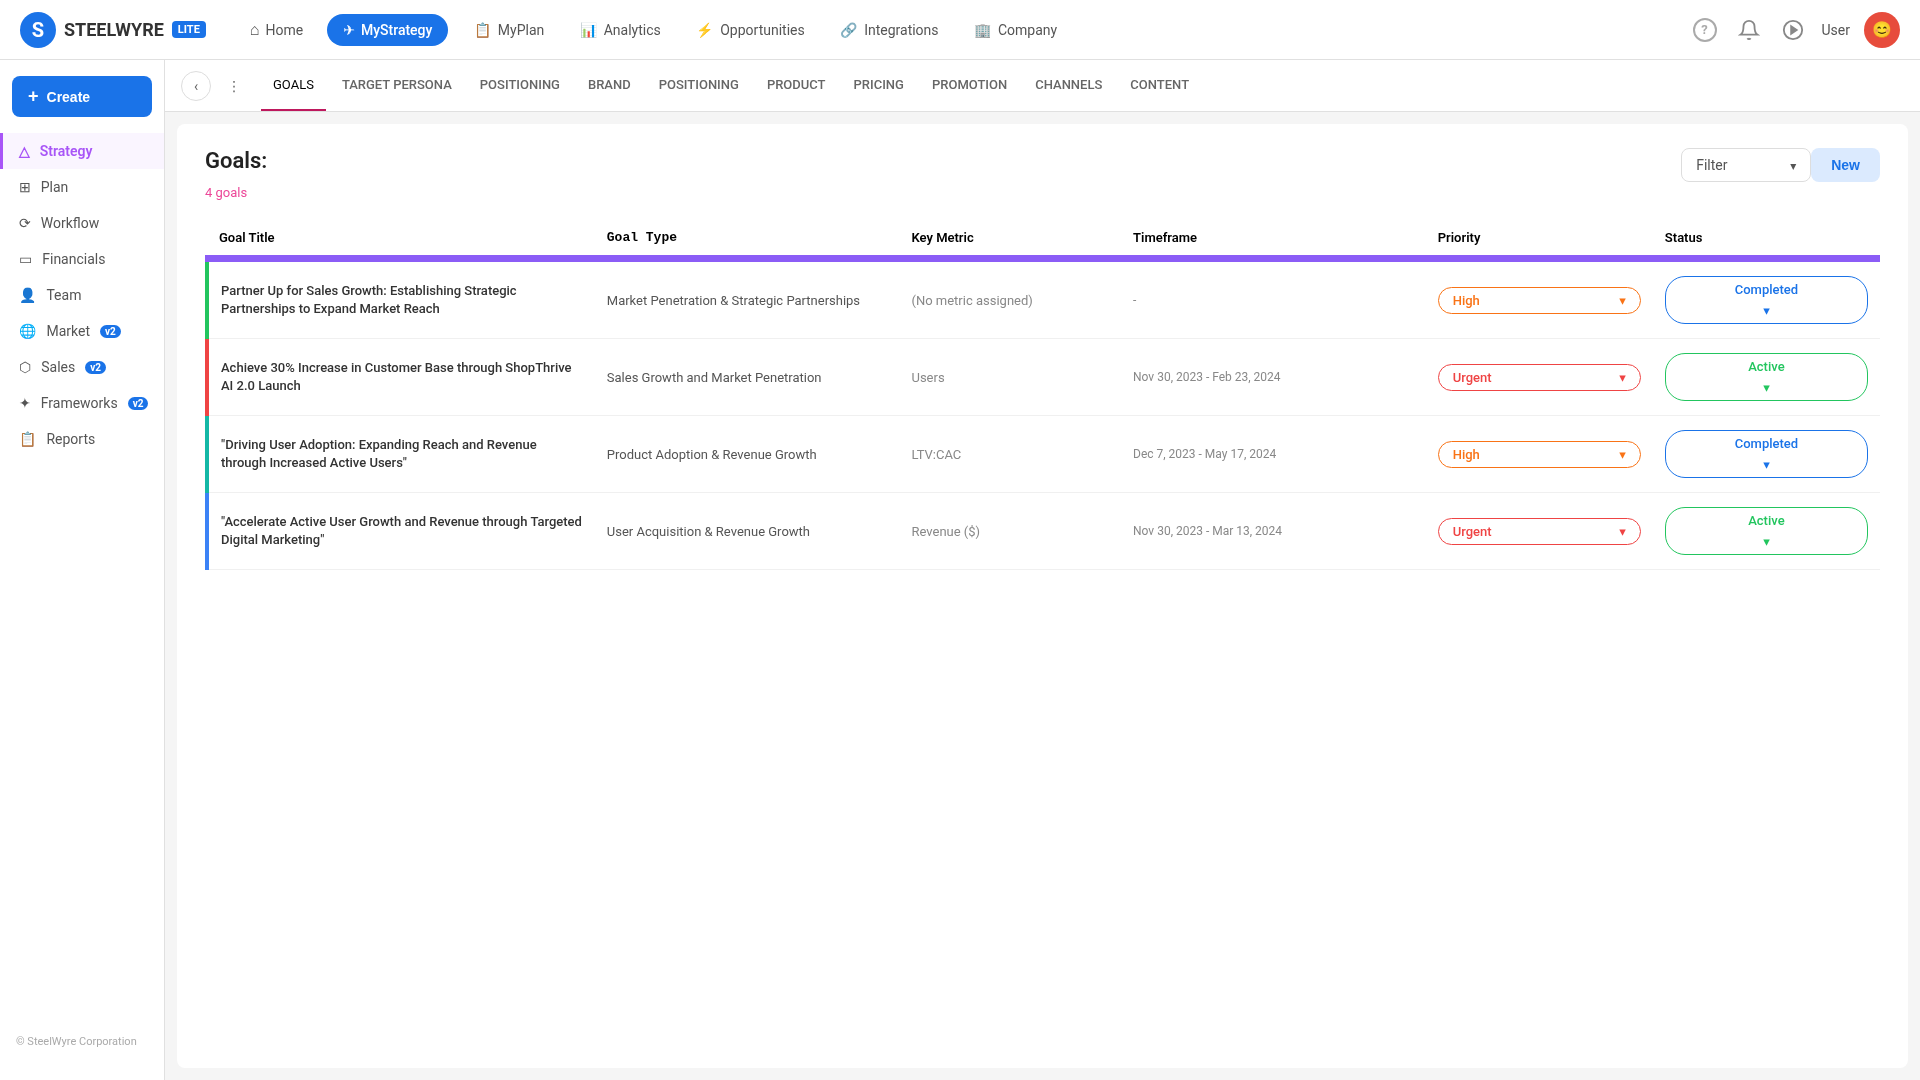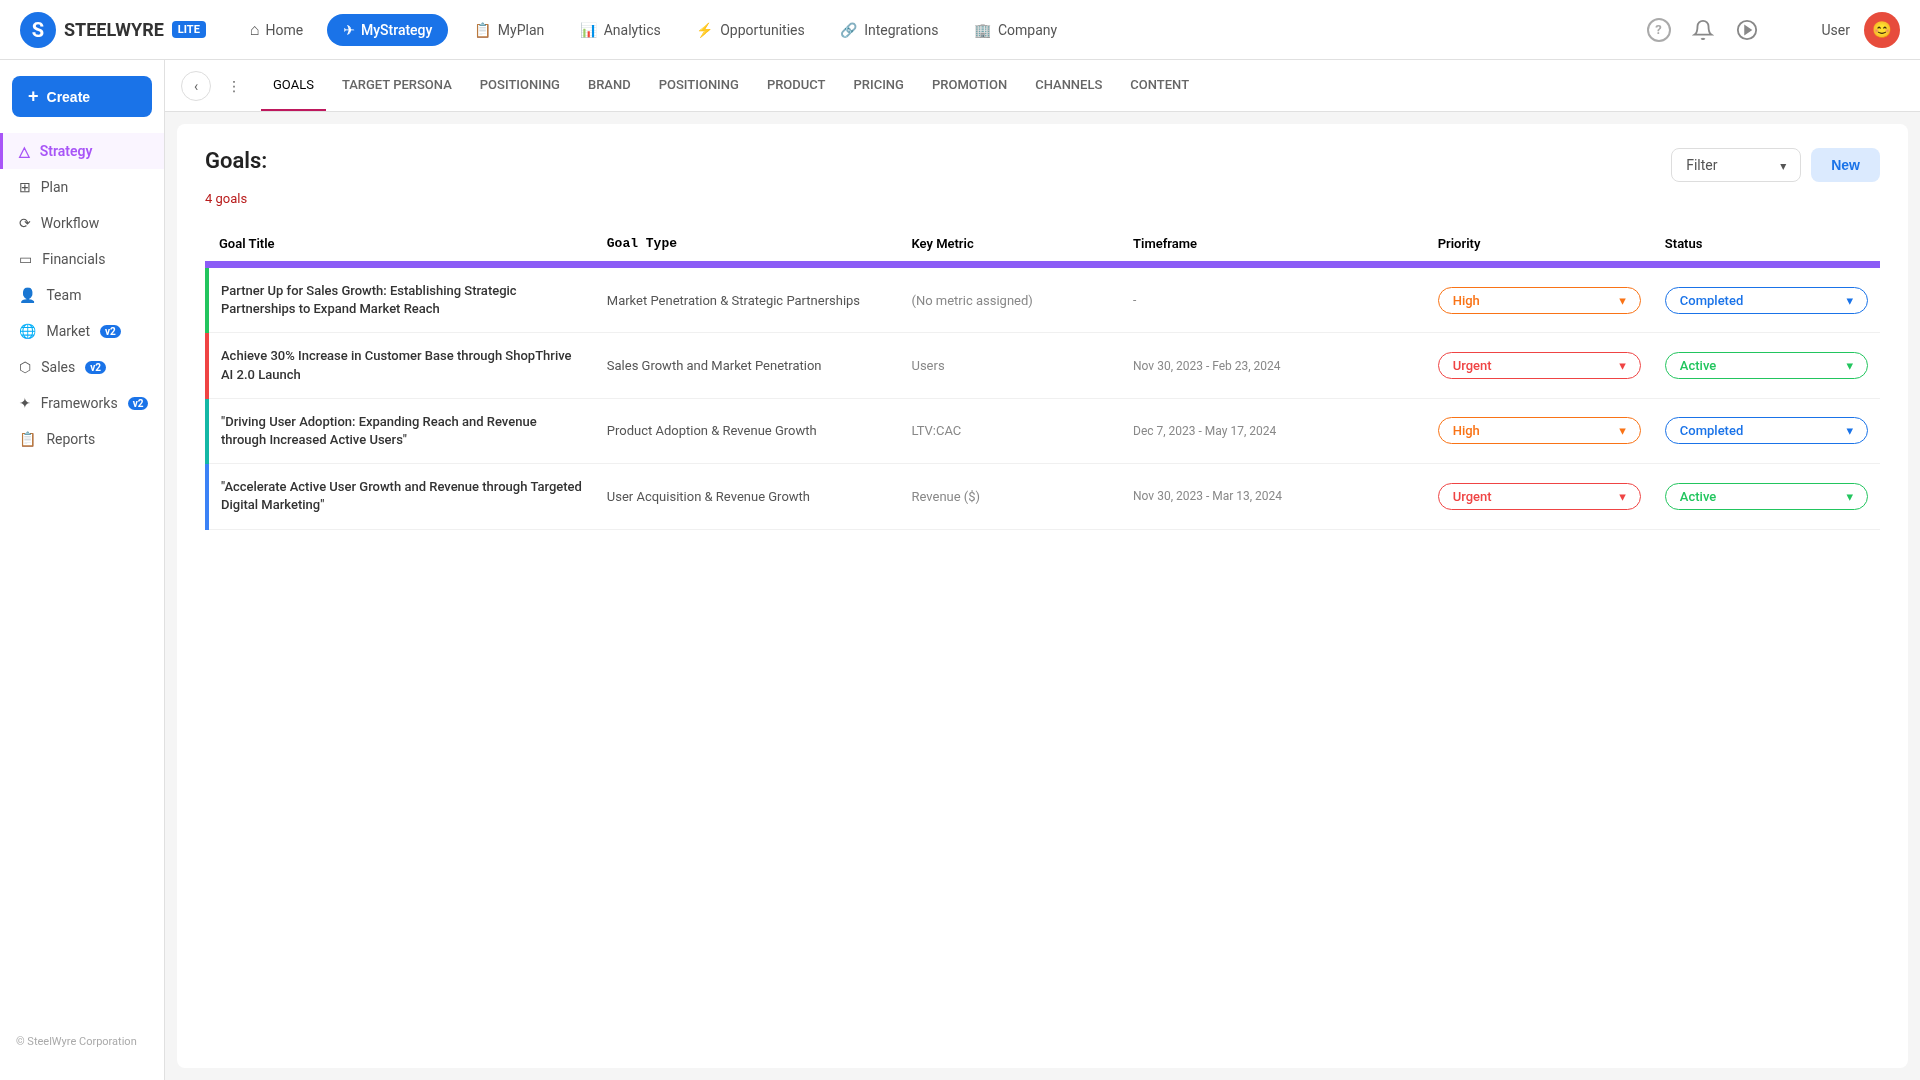--- a/index.html
+++ b/index.html
@@ -18,21 +18,21 @@
       padding: 2px 6px; border-radius: 4px; }
     .nav-home { display: flex; align-items: center; gap: 6px; margin-right: 10px;
       padding: 8px 14px; border-radius: 6px; cursor: pointer; color: #555; }
     .nav-mystrategy { background: #1a73e8; color: #fff; border-radius: 20px;
       padding: 8px 16px; display: flex; align-items: center; gap: 6px; cursor: pointer; font-weight: 500; }
     .nav-items { display: flex; align-items: center; gap: 4px; flex: 1; margin-left: 10px; }
     .nav-item { padding: 8px 16px; cursor: pointer; color: #555; display: flex; align-items: center; gap: 6px; border-radius: 6px; }
     .nav-right { display: flex; align-items: center; gap: 14px; margin-left: auto; }
     .nav-icon { width: 30px; height: 30px; display: flex; align-items: center; justify-content: center;
       cursor: pointer; color: #555; font-size: 16px; }
-    .user-label { color: #555; cursor: pointer; margin-left: 46px; }
+    .user-label { color: #555; cursor: pointer; }
     .avatar { width: 36px; height: 36px; border-radius: 50%; background: #e74c3c;
       display: flex; align-items: center; justify-content: center; color: #fff; font-size: 16px; cursor: pointer; }
 
     
     .app-body { display: flex; height: calc(100vh - 60px); }
 
     
     .sidebar { width: 165px; background: #fff; border-right: 1px solid #e0e0e0;
       padding: 16px 0; display: flex; flex-direction: column; }
     .sidebar-create { margin: 0 12px 16px 12px; }
@@ -57,22 +57,22 @@
       display: flex; align-items: center; justify-content: center; cursor: pointer; color: #666; margin-right: 4px; }
     .tab-more { width: 30px; height: 30px; display: flex; align-items: center; justify-content: center; cursor: pointer; color: #666; margin-right: 8px; }
     .tab { padding: 0 12px; height: 52px; display: flex; align-items: center; cursor: pointer;
       font-size: 13px; font-weight: 500; color: #666; border-bottom: 3px solid transparent; white-space: nowrap; }
     .tab.active { color: #000000; border-bottom: 3px solid #be185d; font-weight: 400; }
 
     
     .goals-content { flex: 1; overflow-y: auto; padding: 24px 28px; background: #fff; margin: 12px; border-radius: 8px; }
     .goals-header { display: flex; align-items: flex-start; justify-content: space-between; margin-bottom: 20px; }
     .goals-title { font-size: 22px; font-weight: 600; color: #222; }
-    .goals-count { font-size: 13px; color: #b91c1c; margin-top: 18px; }
-    .goals-actions { display: flex; align-items: center; gap: 10px; }
+    .goals-count { font-size: 13px; color: #ec4899; margin-top: 12px; }
+    .goals-actions { display: flex; align-items: center; }
     .filter-dropdown { border: 1px solid #ddd; border-radius: 8px; padding: 8px 14px;
       font-size: 14px; color: #555; cursor: pointer; display: flex; align-items: center; gap: 8px;
       background: #fff; min-width: 130px; justify-content: space-between; }
     .new-btn { background: #dbeafe; color: #1a73e8; border: none; border-radius: 8px;
       padding: 9px 20px; font-size: 14px; font-weight: 600; cursor: pointer; }
 
     
     .goals-table { width: 100%; border-collapse: collapse; }
     .goals-table th { text-align: left; padding: 10px 12px; color: #000000; font-weight: 600;
       font-size: 13px; border-bottom: 7px solid #8b5cf6; }
@@ -82,21 +82,21 @@
     .goal-type-cell { font-size: 13px; color: #555; }
     .goal-metric-cell { font-size: 13px; color: #888; }
     .goal-timeframe-cell { font-size: 12px; color: #888; }
 
     .priority-badge { border: 1.5px solid #f97316; color: #f97316; border-radius: 20px;
       padding: 5px 14px; font-size: 13px; font-weight: 500; cursor: pointer;
       display: flex; align-items: center; justify-content: space-between; gap: 16px; }
     .priority-badge.urgent { border-color: #ef4444; color: #ef4444; }
     .priority-badge.high { border-color: #f97316; color: #f97316; }
     .status-badge { border-radius: 20px; padding: 5px 14px; font-size: 13px; font-weight: 500;
-      cursor: pointer; display: flex; align-items: center; justify-content: space-between; gap: 6px; }
+      cursor: pointer; display: flex; align-items: center; justify-content: space-between; gap: 6px; flex-direction: column; }
     .status-badge.completed { border: 1.5px solid #1a73e8; color: #1a73e8; }
     .status-badge.active { border: 1.5px solid #22c55e; color: #22c55e; }
 
     .badge-container { min-width: 140px; }
 
     
     .icon-home::before { content: '⌂'; font-size: 16px; }
     .chevron-down::before { content: '▾'; font-size: 12px; }
     .icon-paper-plane::before { content: '✈'; font-size: 14px; }
   </style>

